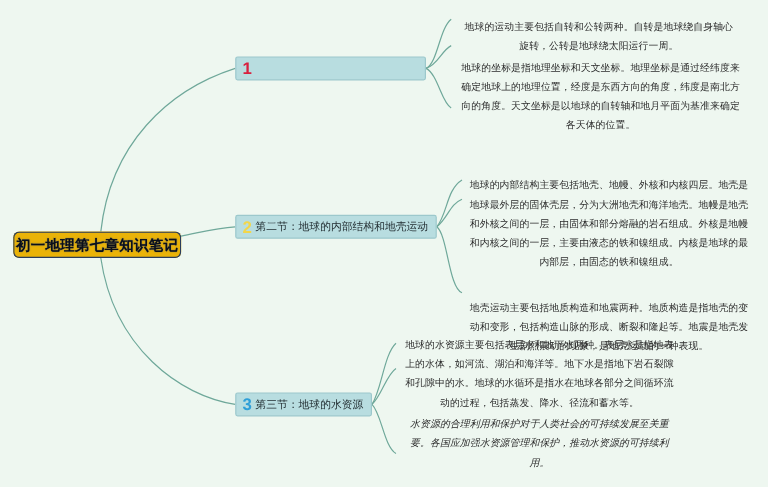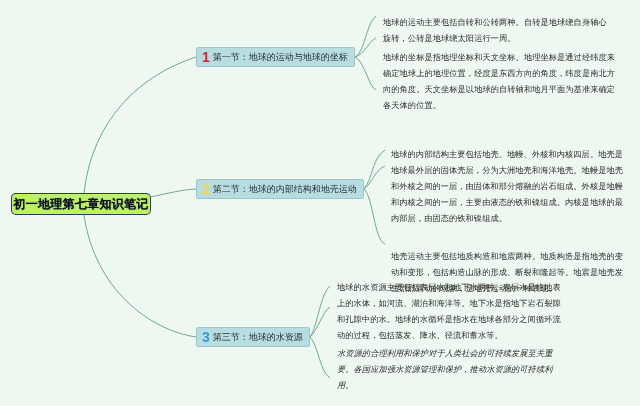--- a/index.html
+++ b/index.html
@@ -4,39 +4,40 @@
   <style>
     html, body { margin:0; padding:0; }
     body {
       width:640px; height:406px; position:relative; overflow:hidden;
       background:#eef7f0;
       font-family:"DejaVu Sans", "Liberation Sans", sans-serif;
     }
     svg.links { position:absolute; left:0; top:0; width:640px; height:406px; }
     .root {
       position:absolute; left:11px; top:193px; width:140px; height:22px;
-      background:#bef264; border-radius:5px;
+      background:#eab308; border-radius:5px;
       color:#000; font-size:12px; font-weight:bold;
       display:flex; align-items:center; justify-content:center;
       letter-spacing:0.3px; box-shadow:0 0 0 1px #2a3d5c inset;
     }
     .root span { color:#0b0f18; text-shadow:0 0 1px #3a4f70; }
     .topic {
       position:absolute; height:20px; background:#b8dde0;
       border:1px solid #9cc8cc; border-radius:2px;
       display:flex; align-items:center; padding:0 6px 0 5px;
       font-size:9px; color:#1f2a2e; white-space:nowrap; box-sizing:border-box;
     }
     .num {
       font-family:"Liberation Sans", sans-serif; font-weight:bold; font-size:14px;
       margin-right:3px; line-height:1;
     }
     .note {
       position:absolute; font-size:8.2px; line-height:16px; color:#2b2b2b;
       letter-spacing:0.1px;
+      text-align:center;
     }
   </style>
 </head>
 <body>
 
 <svg class="links" viewBox="0 0 640 406">
   <g fill="none" stroke="#6fa89a" stroke-width="1">
 
     <path d="M84,193 C92,130 140,80 196,68"></path>
     <path d="M150,197 C170,194 180,192 196,190"></path>
@@ -75,21 +76,20 @@
     <path d="M310,337 C318,345 320,372 330,378"></path>
   </g>
 </svg>
 
 <div class="root">
   <span>初一地理第七章知识笔记</span>
 </div>
 
 <div class="topic" style="left:196px; top:47px; width:159px;">
   <span class="num" style="color:#d8213f;">1</span>
-  <span>第一节：地球的运动与地球的坐标</span>
 </div>
 <div class="topic" style="left:196px; top:179px; width:168px;">
   <span class="num" style="color:#f2d64b;">2</span>
   <span>第二节：地球的内部结构和地壳运动</span>
 </div>
 <div class="topic" style="left:196px; top:327px; width:114px;">
   <span class="num" style="color:#2f9fd8;">3</span>
   <span>第三节：地球的水资源</span>
 </div>
 

